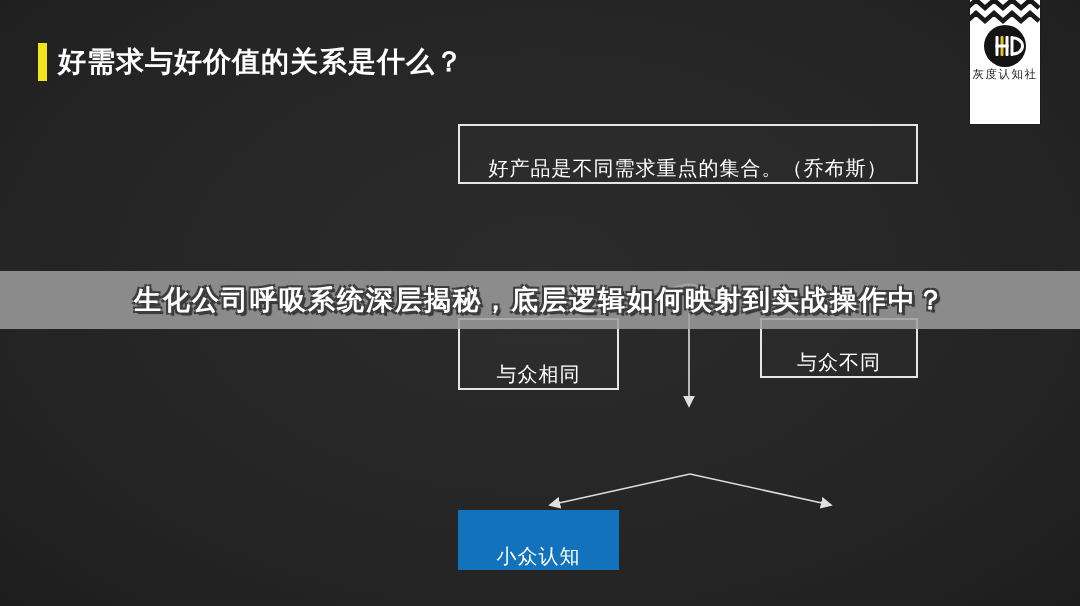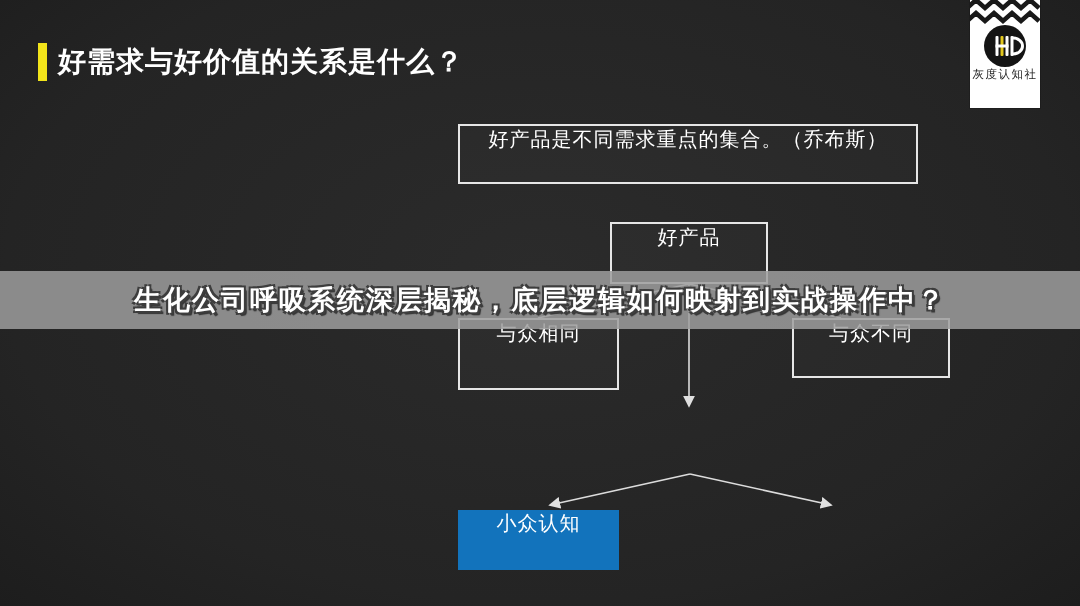--- a/index.html
+++ b/index.html
@@ -18,37 +18,37 @@
     background:var(--accent-yellow,#F2E41A);
   }
   .page-title{
     position:absolute;left:58px;top:43px;height:38px;line-height:38px;
     color:#ffffff;font-size:28px;font-weight:700;letter-spacing:1px;
     white-space:nowrap;
   }
 
   
   .logo-card{
-    position:absolute;left:970px;top:0;width:70px;height:108px;
+    position:absolute;left:970px;top:0;width:70px;height:124px;
     background:#ffffff;box-shadow:0 0 0 1px rgba(0,0,0,.15);
   }
   .logo-card svg{display:block;}
 
   
   .connectors{position:absolute;left:0;top:0;z-index:1;}
   .node{
     position:absolute;z-index:2;box-sizing:border-box;
-    display:flex;align-items:flex-start;justify-content:center;
+    display:flex;align-items:flex-end;justify-content:center;
     border:2px solid #E6E6E6;background:rgba(255,255,255,0.015);
     color:#ffffff;font-size:20px;letter-spacing:1px;white-space:nowrap;
   }
   .node-quote{left:458px;top:124px;width:460px;height:60px;}
   .node-product{left:610px;top:222px;width:158px;height:62px;}
   .node-same{left:458px;top:318px;width:161px;height:72px;}
-  .node-different{left:760px;top:318px;width:158px;height:60px;margin-left:32px;}
+  .node-different{left:760px;top:318px;width:158px;height:60px;}
   .node-difficulty{left:610px;top:413px;width:160px;height:60px;}
   .node-niche{
     left:458px;top:510px;width:161px;height:60px;border:none;
     background:var(--niche-blue,#1273BC);font-weight:500;
   }
   .node-mass{
     left:760px;top:510px;width:158px;height:60px;border:none;
     background:var(--mass-yellow,#F7F500);color:#141414;font-weight:500;
   }
 
@@ -86,23 +86,20 @@
       <path d="M689,284 L841,318"></path>
       <path d="M689,284 L689,406" marker-end="url(#arrow)"></path>
       <path d="M690,474 L550,505" marker-end="url(#arrow)"></path>
       <path d="M690,474 L831,505" marker-end="url(#arrow)"></path>
     </g>
   </svg>
 
   <div class="node node-quote">
     <span>好产品是不同需求重点的集合。（乔布斯）</span>
   </div>
-  <div class="node node-product">
-    <span>好产品</span>
-  </div>
   <div class="node node-same">
     <span>与众相同</span>
   </div>
   <div class="node node-different">
     <span>与众不同</span>
   </div>
   <div class="node node-niche">
     <span>小众认知</span>
   </div>
 

